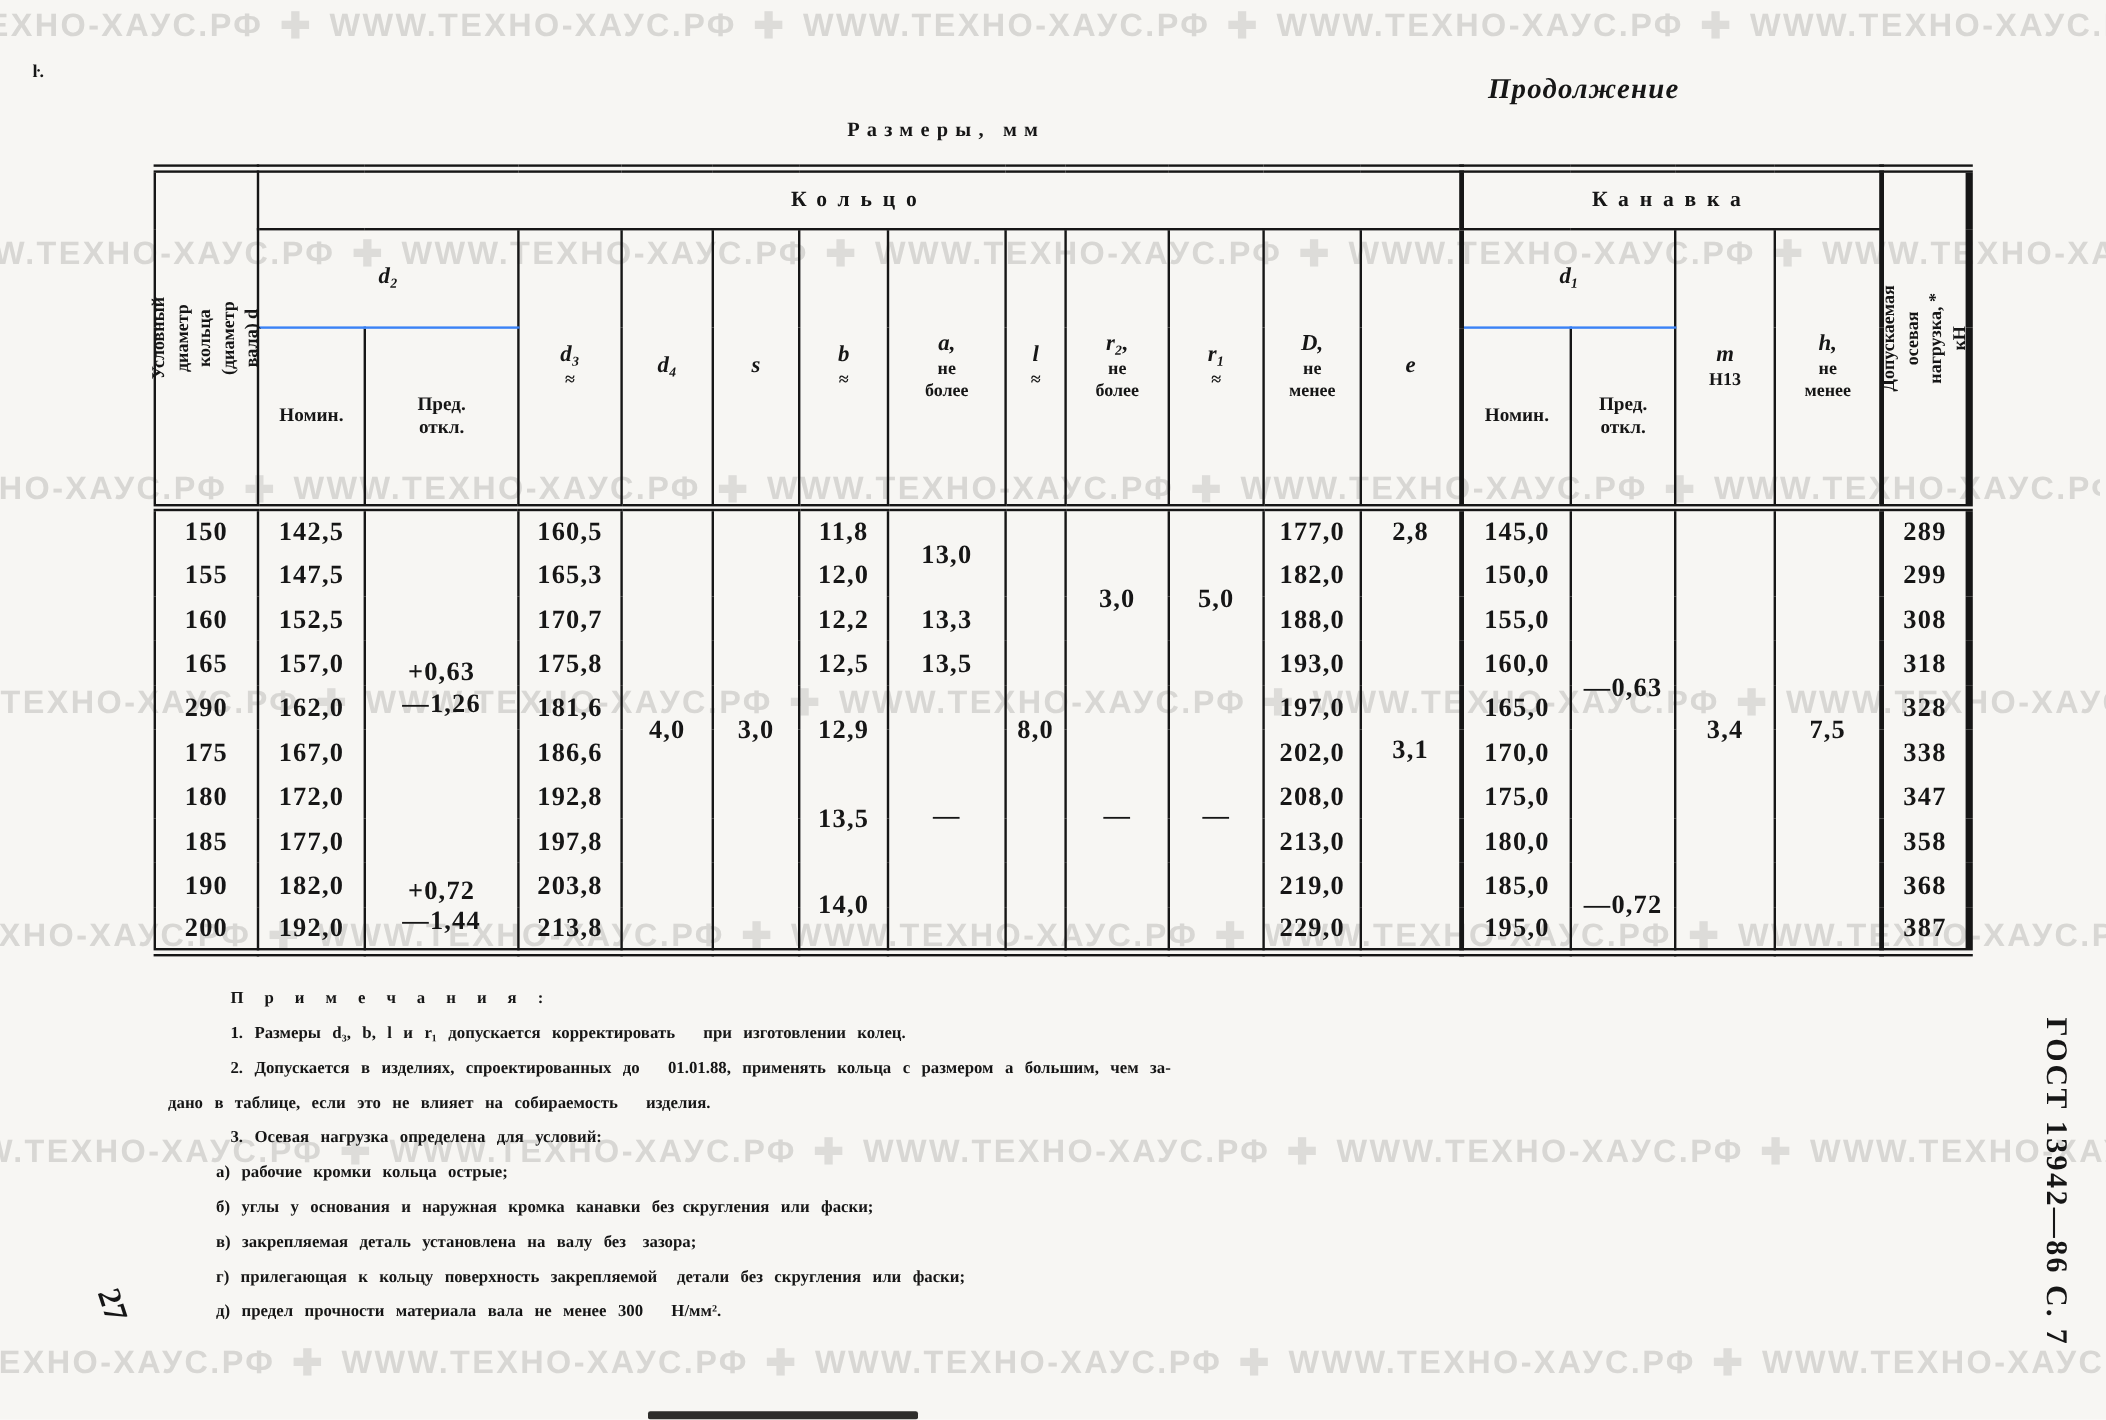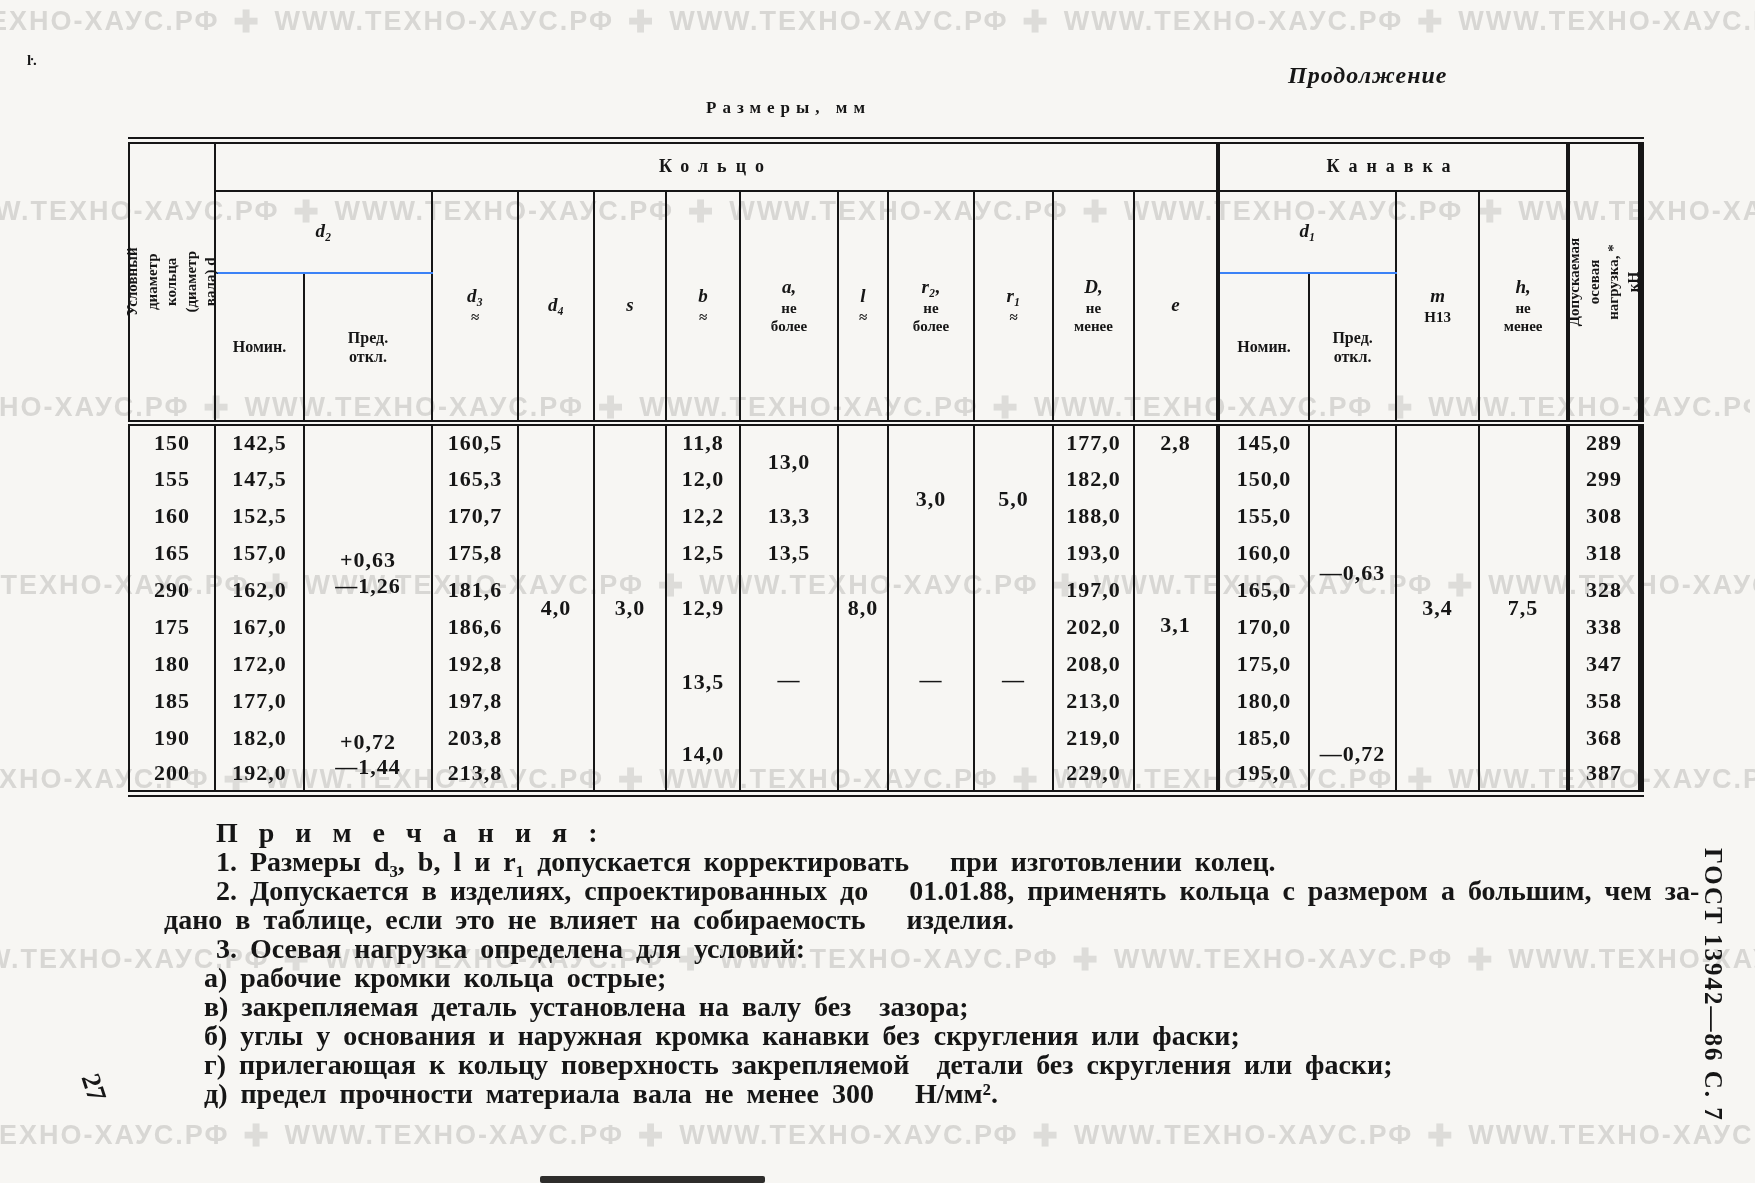--- a/index.html
+++ b/index.html
@@ -4,21 +4,21 @@
 <style>
   html,body{margin:0;padding:0;}
   .page{position:relative;width:1755px;height:1183px;background:#f7f6f3;overflow:hidden;
         font-family:"Liberation Serif", serif;color:#161616;}
   
   .wm-row{position:absolute;left:0;width:1900px;white-space:nowrap;overflow:hidden;
           font-family:"Liberation Sans", sans-serif;font-weight:bold;font-size:27px;
           letter-spacing:2px;color:#d8d7d4;user-select:none;}
   .wm-sep{font-size:30px;position:relative;top:2px;padding:0 14px;color:#dddcd9;}
   
-  .continuation{position:absolute;top:62px;left:1288px;font-style:italic;font-weight:bold;
+  .continuation{position:absolute;top:62px;left:1240px;font-style:italic;font-weight:bold;
                 font-size:24px;letter-spacing:1px;}
   .tbl-title{position:absolute;top:98px;left:706px;font-weight:bold;font-size:17px;letter-spacing:6px;}
   .artifact{position:absolute;top:52px;left:27px;font-size:15px;font-weight:bold;}
   
   table.gost{position:absolute;left:128px;top:137px;width:1512px;table-layout:fixed;
              border-collapse:collapse;border-top:7px double #161616;border-bottom:7px double #161616;
              border-left:2px solid #161616;border-right:6px solid #161616;background:transparent;}
   table.gost th,table.gost td{border-left:2px solid #161616;border-right:2px solid #161616;
              padding:0;text-align:center;vertical-align:middle;background:transparent;}
   thead tr:nth-child(1){height:50px;}
@@ -34,21 +34,21 @@
   th.small{font-size:16px;}
   .rotwrap{display:flex;align-items:center;justify-content:center;height:276px;}
   .rot{transform:rotate(-90deg);white-space:pre-line;font-size:15px;font-weight:bold;
        width:272px;text-align:center;line-height:1.3;}
   tbody td{font-weight:bold;font-size:22px;letter-spacing:1px;
        background:linear-gradient(#161616,#161616) no-repeat bottom center / 72% 2px;}
   tbody td.nl{background:none;}
   .bl{border-left-width:4px !important;}
   td.tol{white-space:pre-line;line-height:1.15;}
   
-  .notes{position:absolute;left:164px;top:818px;width:1400px;font-weight:bold;font-size:28px;}
+  .notes{position:absolute;left:140px;top:818px;width:1400px;font-weight:bold;font-size:14px;}
   .note-line{white-space:pre;line-height:29px;word-spacing:6px;}
   .note-line.sp{letter-spacing:4px;}
   
   .doc-code{position:absolute;right:28px;top:848px;writing-mode:vertical-rl;
             font-weight:bold;font-size:25px;letter-spacing:2px;}
   .page-num{position:absolute;left:80px;top:1072px;font-weight:bold;font-size:27px;
             transform:rotate(72deg);}
   .scan-smudge{position:absolute;left:540px;top:1176px;width:225px;height:7px;background:#2e2d2b;border-radius:2px;}
 </style>
 </head>
@@ -287,22 +287,22 @@
     </tbody>
   </table>
 
   <div class="notes" id="notes">
       <div class="note-line sp" style="padding-left: 52px;">П р и м е ч а н и я :</div>
       <div class="note-line" style="padding-left: 52px;">1. Размеры d₃, b, l и r₁ допускается корректировать  при изготовлении колец.</div>
       <div class="note-line" style="padding-left: 52px;">2. Допускается в изделиях, спроектированных до  01.01.88, применять кольца с размером a большим, чем за-</div>
       <div class="note-line" style="padding-left: 0px;">дано в таблице, если это не влияет на собираемость  изделия.</div>
       <div class="note-line" style="padding-left: 52px;">3. Осевая нагрузка определена для условий:</div>
       <div class="note-line" style="padding-left: 40px;">а) рабочие кромки кольца острые;</div>
+      <div class="note-line" style="padding-left: 40px;">б) углы у основания и наружная кромка канавки без скругления или фаски;</div>
       <div class="note-line" style="padding-left: 40px;">в) закрепляемая деталь установлена на валу без зазора;</div>
-      <div class="note-line" style="padding-left: 40px;">б) углы у основания и наружная кромка канавки без скругления или фаски;</div>
       <div class="note-line" style="padding-left: 40px;">г) прилегающая к кольцу поверхность закрепляемой  детали без скругления или фаски;</div>
       <div class="note-line" style="padding-left: 40px;">д) предел прочности материала вала не менее 300  Н/мм².</div>
     </div>
 
   <div class="doc-code">ГОСТ 13942—86 С. 7</div>
   <div class="page-num">27</div>
   <div class="scan-smudge"></div>
 
 </div>
 

